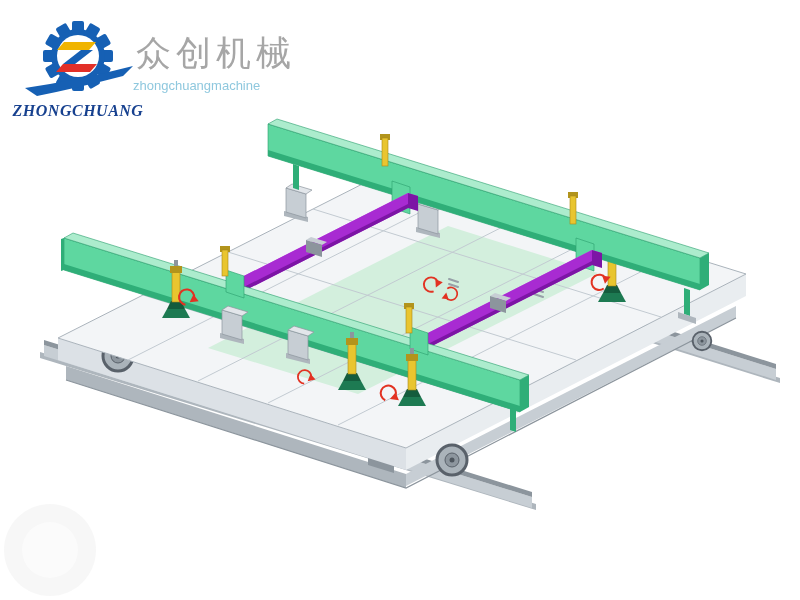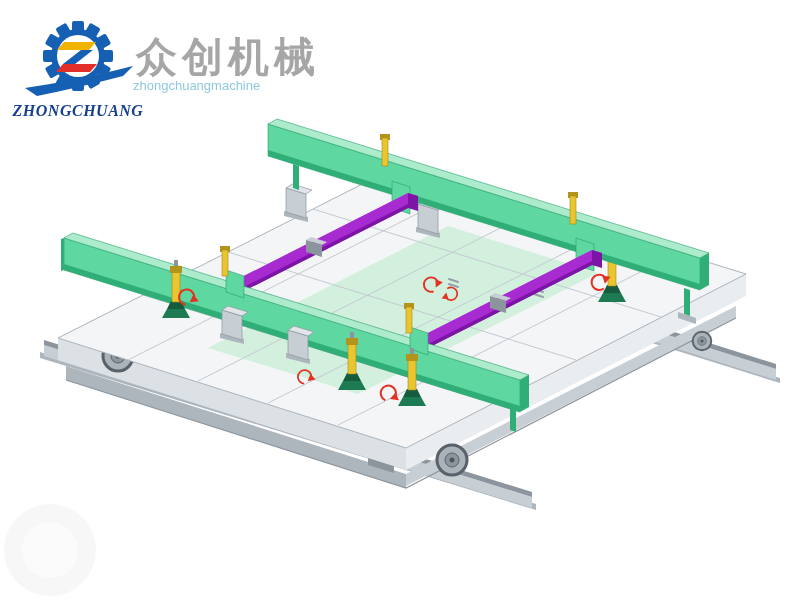--- a/index.html
+++ b/index.html
@@ -5,21 +5,21 @@
   html,body{margin:0;padding:0;}
   body{font-family:"Liberation Sans",sans-serif;background:#fff;}
   .stage{position:relative;width:800px;height:600px;background:var(--page-background,#ffffff);overflow:hidden;}
   .machine-svg{position:absolute;left:0;top:0;}
 
   
   .logo-area{position:absolute;left:12px;top:8px;width:132px;}
   .gear-svg{display:block;margin:0 auto;}
   .brand-en{font-family:"Liberation Serif",serif;font-weight:700;font-style:italic;font-size:16px;
             color:var(--name-blue,#17418f);text-align:center;letter-spacing:.5px;margin-top:-6px;white-space:nowrap;}
-  .brand-cn{position:absolute;left:136px;top:30px;font-size:41px;font-weight:700;
+  .brand-cn{position:absolute;left:136px;top:30px;font-size:35px;font-weight:400;
             color:var(--chinese-gray,#a6a6a6);letter-spacing:5px;font-family:"DejaVu Sans",sans-serif;}
   .brand-sub{position:absolute;left:133px;top:78px;font-size:13px;color:var(--subtext-blue,#8fc8de);}
 
   .gear-tooth{fill:var(--gear-blue,#1660b4);}
   .gear-body{fill:var(--gear-blue,#1660b4);}
   .gear-core{fill:#ffffff;}
   .z-yellow{fill:var(--z-yellow,#f0b400);}
   .z-blue{fill:var(--gear-blue,#1660b4);}
   .z-red{fill:var(--z-red,#e23028);}
   .swoosh{fill:var(--gear-blue,#1660b4);}

